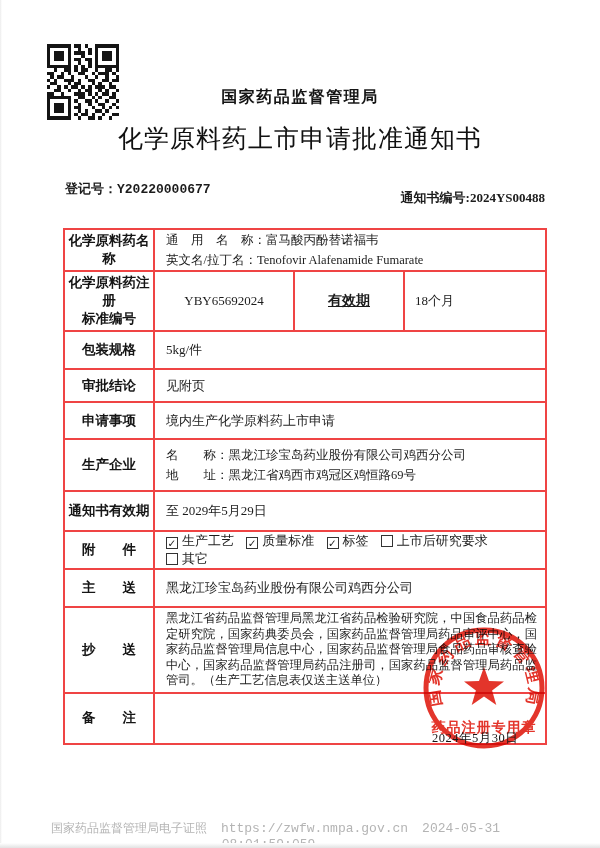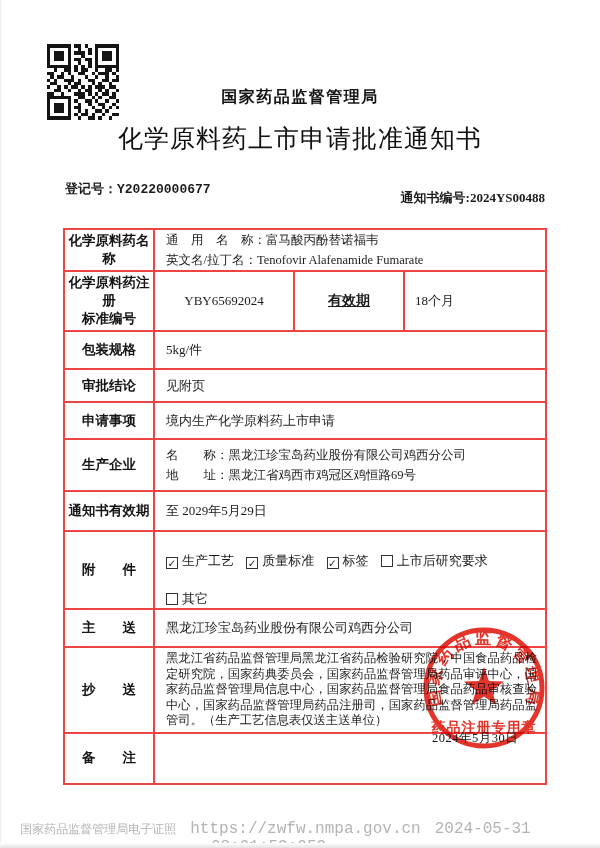--- a/index.html
+++ b/index.html
@@ -49,21 +49,21 @@
     text-align: center; font-weight: bold; font-size: 13.5px;
     white-space: pre-line; padding: 2px 3px; color: #151515;
   }
   td.ct { padding: 0 11px; }
   .two-line { font-size: 12.5px; line-height: 20px; }
   .std-no { padding: 2px 10px; text-align: center; }
   .validity-lbl { text-align: center; font-weight: bold; font-size: 14px; text-decoration: underline; }
   .validity-val { padding: 2px 10px; }
   .cc-text { font-size: 12.3px; line-height: 15.5px; text-align: justify; padding: 3px 8px 3px 11px; }
 
-  .cb { display: inline-block; margin-right: 9px; white-space: nowrap; margin-top: 20px; }
+  .cb { display: inline-block; margin-right: 9px; white-space: nowrap; }
   .cb-box {
     display: inline-block; width: 12px; height: 12px;
     border: 1px solid #333; font-family: "DejaVu Sans", sans-serif;
     font-size: 10.5px; line-height: 10px; text-align: center;
     vertical-align: -2px; margin-right: 4px; color: #222;
   }
 
   .seal {
     position: absolute; left: 412px; top: 620px; width: 145px; height: 145px;
     mix-blend-mode: multiply; opacity: 0.93; z-index: 5;
@@ -72,21 +72,21 @@
     position: absolute; left: 432px; top: 730px; width: 110px;
     text-align: left; font-size: 12.5px; color: #161616; z-index: 6;
     letter-spacing: 0.5px;
   }
 
   .footer {
     position: absolute; left: 0; top: 820px; width: 544px;
     text-align: center; font-size: 12px; color: #b4b4b4;
     font-family: "Liberation Serif", serif;
   }
-  .footer .mono { font-family: "Liberation Mono", "DejaVu Sans Mono", monospace; font-size: 16px; }
+  .footer .mono { font-family: "Liberation Mono", "DejaVu Sans Mono", monospace; font-size: 13px; }
   .footer span { margin: 0 7px; }
 </style>
 </head>
 <body>
 
 <div class="page">
 
   <svg class="qr" viewBox="0 0 21 22" shape-rendering="crispEdges" fill="#141414">
     <rect x="0" y="0" width="7" height="7"></rect>
       <rect x="1" y="1" width="5" height="5" fill="#fff"></rect>

